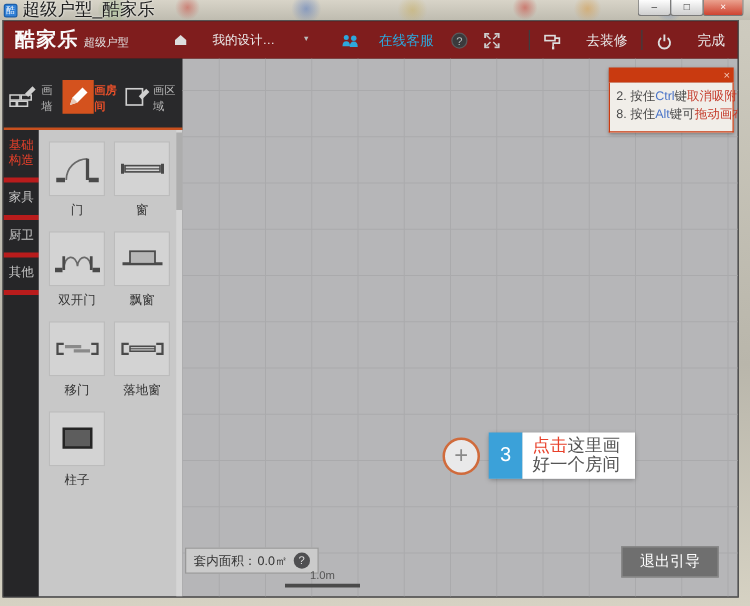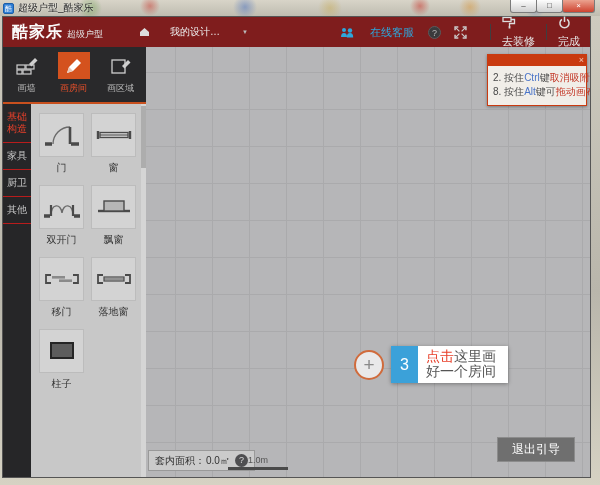--- a/index.html
+++ b/index.html
@@ -15,21 +15,21 @@
       radial-gradient(circle at 245px 7px, rgba(70,110,190,.5), transparent 12px),
       radial-gradient(circle at 330px 8px, rgba(200,170,80,.45), transparent 12px),
       radial-gradient(circle at 420px 6px, rgba(200,60,50,.55), transparent 10px),
       radial-gradient(circle at 470px 7px, rgba(215,150,60,.5), transparent 11px),
       radial-gradient(circle at 535px 7px, rgba(70,110,190,.45), transparent 11px),
       linear-gradient(180deg,#d8d4c8,#bfbcb0);
     display:flex; align-items:center; }
   .title-icon { width:11px; height:11px; margin:0 4px 0 3px; background:#2f7fd6;
     border-radius:2px; border:1px solid #1c5ea8; color:#fff; font-size:7px;
     line-height:9px; text-align:center; overflow:hidden; }
-  .title-text { font-size:10px; color:#1d1d1d; text-shadow:0 0 2px #fff; }
+  .title-text { font-size:14px; color:#1d1d1d; text-shadow:0 0 2px #fff; }
   .win-controls { position:absolute; right:5px; top:0; display:flex; }
   .win-btn { width:27px; height:13px; border:1px solid #7a7a7a; border-top:none;
     border-radius:0 0 3px 3px; background:linear-gradient(#fdfdfd,#cfcfcf);
     font-size:8px; line-height:11px; text-align:center; color:#333; margin-left:-1px; }
   .win-btn.close { width:33px; background:linear-gradient(#eba28f,#ce4330); color:#fff; }
 
   
   .app { position:absolute; left:2px; top:16px; width:589px; height:462px;
     display:flex; flex-direction:column; background:#222; border:1px solid #555; }
 
@@ -39,39 +39,39 @@
   .logo { font-size:16px; font-weight:bold; letter-spacing:1px; margin-left:9px; color:#fafafa; }
   .logo-sub { font-size:9px; color:#e2e2e2; margin:4px 0 0 4px; }
   .nav-design { display:flex; align-items:center; margin-left:36px; font-size:10px; color:#eee; gap:20px; cursor:default; }
   .chev { font-size:6px; color:#bbb; margin-left:2px; }
   .tb-right { margin-left:auto; display:flex; align-items:center; font-size:11px; margin-right:10px; }
   .tb-service { color:#2da7dc; display:flex; align-items:center; gap:16px; margin-right:14px; }
   .help-circle { width:13px; height:13px; border-radius:50%; background:#3a3a3c; border:1px solid #5a5a5c;
     color:#b8b8b8; font-size:9px; line-height:12px; text-align:center; margin-right:13px; }
   .tb-expand { margin-right:12px; display:flex; }
   .tb-sep { width:1px; height:16px; background:#3e3e40; margin:0 11px; }
-  .tb-item { display:flex; align-items:flex-start; gap:5px; color:#e8e8e8;flex-direction:column; }
+  .tb-item { display:flex; align-items:flex-end; gap:20px; color:#e8e8e8; }
 
   
   .main { flex:1; display:flex; min-height:0; }
 
   
   .left-col { width:143px; flex:none; display:flex; flex-direction:column; background:#2a2a2c; }
   .tools-row { height:57px; flex:none; display:flex; border-bottom:2px solid #c8501e;
     background:#29292b; padding-top:5px; }
-  .tool { width:47px; display:flex; flex-direction:column; align-items:center; }
+  .tool { width:47px; display:flex; align-items:center; }
   .tool-box { width:32px; height:27px; display:flex; align-items:center; justify-content:center; }
   .tool.selected .tool-box { background:#d4521e; }
   .tool-label { font-size:9px; color:#b9b9b9; margin-top:3px; }
-  .tool.selected .tool-label { color:#e8502a; }
+  .tool.selected .tool-label { color:#e8502a;font-weight:bold; }
 
   .side-row { flex:1; display:flex; min-height:0; }
   .tabs { width:28px; flex:none; background:#262628; }
   .tab { padding:7px 3px; text-align:center; font-size:10px; line-height:12px;
-    color:#c6c6c6; border-bottom:1px solid #b91c1c; word-break:break-all; }
+    color:#c6c6c6; border-bottom:4px solid #b91c1c; word-break:break-all; }
   .tab.selected { color:#e8402a; }
 
   .items-panel { flex:1; background:#c8c8c8; position:relative;
     padding:9px 10px 0 8px; display:grid; grid-template-columns:1fr 1fr;
     column-gap:7px; align-content:start; }
   .tile { display:flex; flex-direction:column; align-items:center; margin-bottom:5px; }
   .tile-box { width:100%; height:44px; background:#d3d3d3; border:1px solid #bcbcbc;
     display:flex; align-items:center; justify-content:center; }
   .tile-label { font-size:10px; color:#333; margin:4px 0 7px; height:12px; }
   .panel-scroll { position:absolute; top:0; right:0; bottom:0; width:5px; background:#d5d5d5; }
@@ -102,21 +102,21 @@
     color:#8a8a8a; font-size:19px; line-height:26px; text-align:center; }
   .guide-tip { position:absolute; left:245px; top:299px; display:flex; height:37px;
     box-shadow:0 1px 4px rgba(0,0,0,.35); }
   .step-num { width:27px; flex:none; background:#3ba1d9; color:#fff; font-size:16px;
     display:flex; align-items:center; justify-content:center; }
   .tip-text { background:#fff; padding:3px 8px; font-size:14px; line-height:15px;
     color:#555; width:90px; }
   .tip-text .hl { color:#e8402a; }
 
   
-  .area-box { position:absolute; left:2px; bottom:6px; height:21px; background:#cbcbcb;
+  .area-box { position:absolute; left:2px; bottom:18px; height:21px; background:#cbcbcb;
     border:1px solid #999; display:flex; align-items:center; padding:0 6px; gap:5px;
     font-size:10px; color:#333; white-space:nowrap; }
   .q-circle { width:13px; height:13px; border-radius:50%; background:#4f4f51; color:#ddd;
     font-size:9px; line-height:13px; text-align:center; }
   .scale { position:absolute; left:82px; bottom:7px; width:60px; }
   .scale-label { font-size:9px; color:#555; text-align:center; margin-bottom:2px; }
   .scale-bar { height:3px; background:#4a4a4a; }
   .exit-btn { position:absolute; right:15px; bottom:15px; width:78px; height:25px;
     background:#6f6f6f; border:1px solid #8c8c8c; color:#ffffff; font-size:12px;
     display:flex; align-items:center; justify-content:center; }

